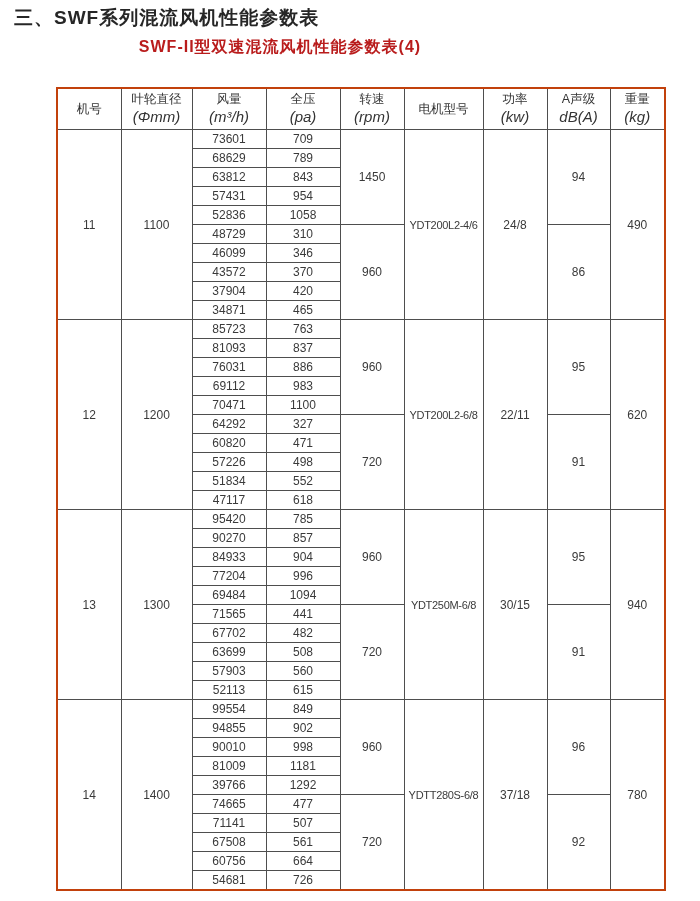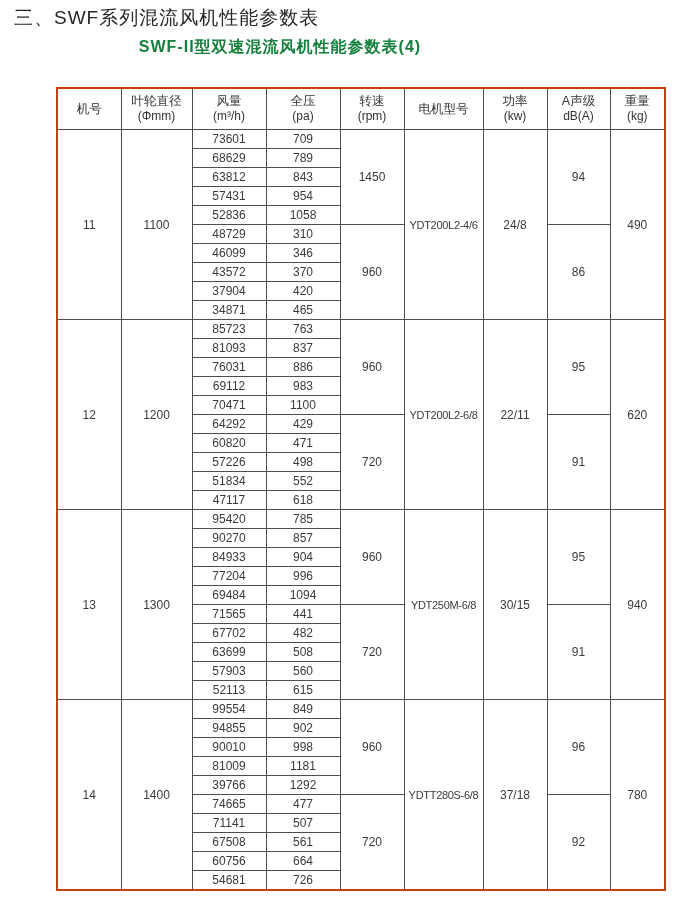--- a/index.html
+++ b/index.html
@@ -6,47 +6,47 @@
   body {
     width: 700px; height: 901px;
     background: #ffffff;
     font-family: "Liberation Sans", sans-serif;
     color: #333333;
     position: relative;
     overflow: hidden;
   }
   .title {
     position: absolute; left: 14px; top: 5px;
-    font-size: 19px; font-weight: normal; color: #262626;
+    font-size: 19px; font-weight: bold; color: #262626;
     letter-spacing: 1px;
   }
   .subtitle {
     position: absolute; left: 0; top: 37px; width: 560px;
     text-align: center;
-    font-size: 16px; font-weight: bold; color: #15803d;
+    font-size: 16px; font-weight: bold; color: #b91c1c;
     letter-spacing: 1px;
   }
   table.perf {
     position: absolute; left: 56px; top: 87px;
     width: 608px;
     border-collapse: collapse; table-layout: fixed;
     border: 2px solid #c2410c;
   }
   .perf th, .perf td {
     border: 1px solid #4e4e4e;
     text-align: center; vertical-align: middle;
     padding: 0; margin: 0;
     font-weight: normal;
     color: #3a3a3a;
     overflow: hidden; white-space: nowrap;
   }
   .perf thead th { height: 40px; font-size: 12.5px; line-height: 1.3; color: #333; }
   .perf td { height: 18px; font-size: 12px; }
   .hline1 { display: block; }
-  .hline2 { display: block; font-size: 12px; }
+  .hline2 { display: block; font-size: 15px; font-style: italic; }
   .hline2:empty { display: none; }
   .perf td.motor { font-size: 11px; letter-spacing: -0.3px; }
 </style>
 </head>
 <body>
 
 <div class="title">三、SWF系列混流风机性能参数表</div>
 <div class="subtitle">SWF-II型双速混流风机性能参数表(4)</div>
 
 <table class="perf">
@@ -173,21 +173,21 @@
       <tr>
         <td>69112</td>
         <td>983</td>
       </tr>
       <tr>
         <td>70471</td>
         <td>1100</td>
       </tr>
       <tr>
         <td>64292</td>
-        <td>429</td>
+        <td>327</td>
         <td rowspan="5">720</td>
         <td rowspan="5">91</td>
       </tr>
       <tr>
         <td>60820</td>
         <td>471</td>
       </tr>
       <tr>
         <td>57226</td>
         <td>498</td>

